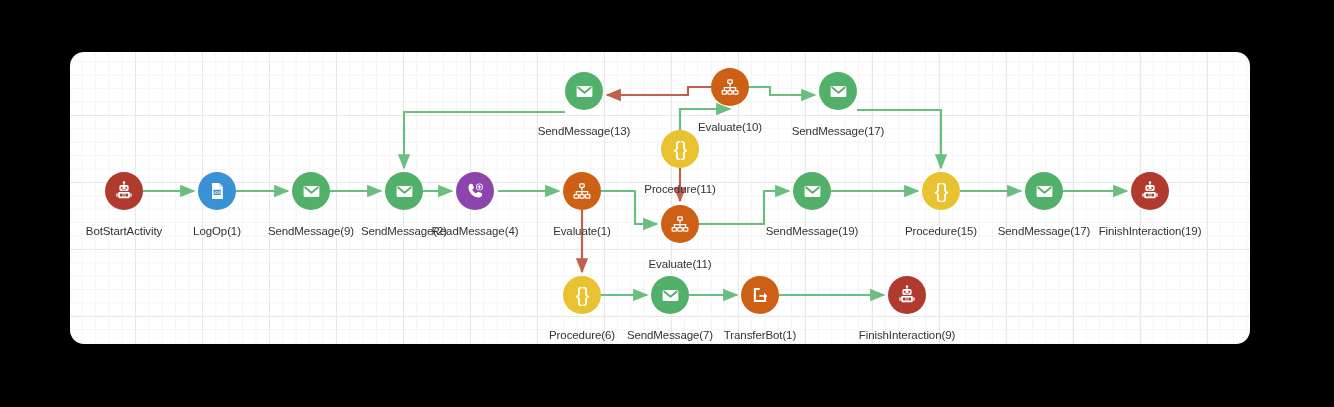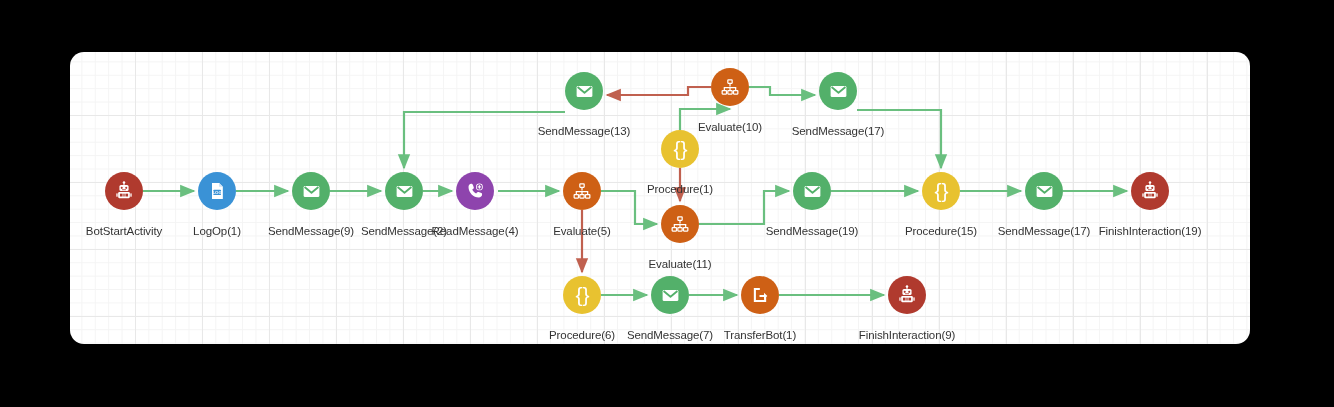--- a/index.html
+++ b/index.html
@@ -221,21 +221,21 @@
     <div class="node" id="n-eval5" style="left:512px; top:139px;">
       <div class="bubble c-orange">
         <svg width="20" height="20" viewBox="0 0 24 24" fill="none" stroke="#fff" stroke-width="1.5">
           <rect x="9.4" y="3.3" width="5.2" height="4.2" rx="0.6"></rect>
           <rect x="2.6" y="16.2" width="5.2" height="4.2" rx="0.6"></rect>
           <rect x="9.4" y="16.2" width="5.2" height="4.2" rx="0.6"></rect>
           <rect x="16.2" y="16.2" width="5.2" height="4.2" rx="0.6"></rect>
           <path d="M12 7.5 V11.4 M5.2 16.2 V12.6 H18.8 V16.2 M12 12.6 V16.2"></path>
         </svg>
       </div>
-      <div class="label">Evaluate(5)</div>
+      <div class="label">Evaluate(1)</div>
     </div>
 
     <div class="node" id="n-proc6" style="left:512px; top:243px;">
       <div class="bubble c-yellow">
         <span class="brace">{ }</span>
       </div>
       <div class="label">Procedure(6)</div>
     </div>
 
     <div class="node" id="n-send7" style="left:600px; top:243px;">
@@ -288,21 +288,21 @@
           <path d="M12 7.5 V11.4 M5.2 16.2 V12.6 H18.8 V16.2 M12 12.6 V16.2"></path>
         </svg>
       </div>
       <div class="label">Evaluate(11)</div>
     </div>
 
     <div class="node" id="n-proc11" style="left:610px; top:97px;">
       <div class="bubble c-yellow">
         <span class="brace">{ }</span>
       </div>
-      <div class="label">Procedure(1)</div>
+      <div class="label">Procedure(11)</div>
     </div>
 
     <div class="node" id="n-eval12" style="left:660px; top:35px;">
       <div class="bubble c-orange">
         <svg width="20" height="20" viewBox="0 0 24 24" fill="none" stroke="#fff" stroke-width="1.5">
           <rect x="9.4" y="3.3" width="5.2" height="4.2" rx="0.6"></rect>
           <rect x="2.6" y="16.2" width="5.2" height="4.2" rx="0.6"></rect>
           <rect x="9.4" y="16.2" width="5.2" height="4.2" rx="0.6"></rect>
           <rect x="16.2" y="16.2" width="5.2" height="4.2" rx="0.6"></rect>
           <path d="M12 7.5 V11.4 M5.2 16.2 V12.6 H18.8 V16.2 M12 12.6 V16.2"></path>

